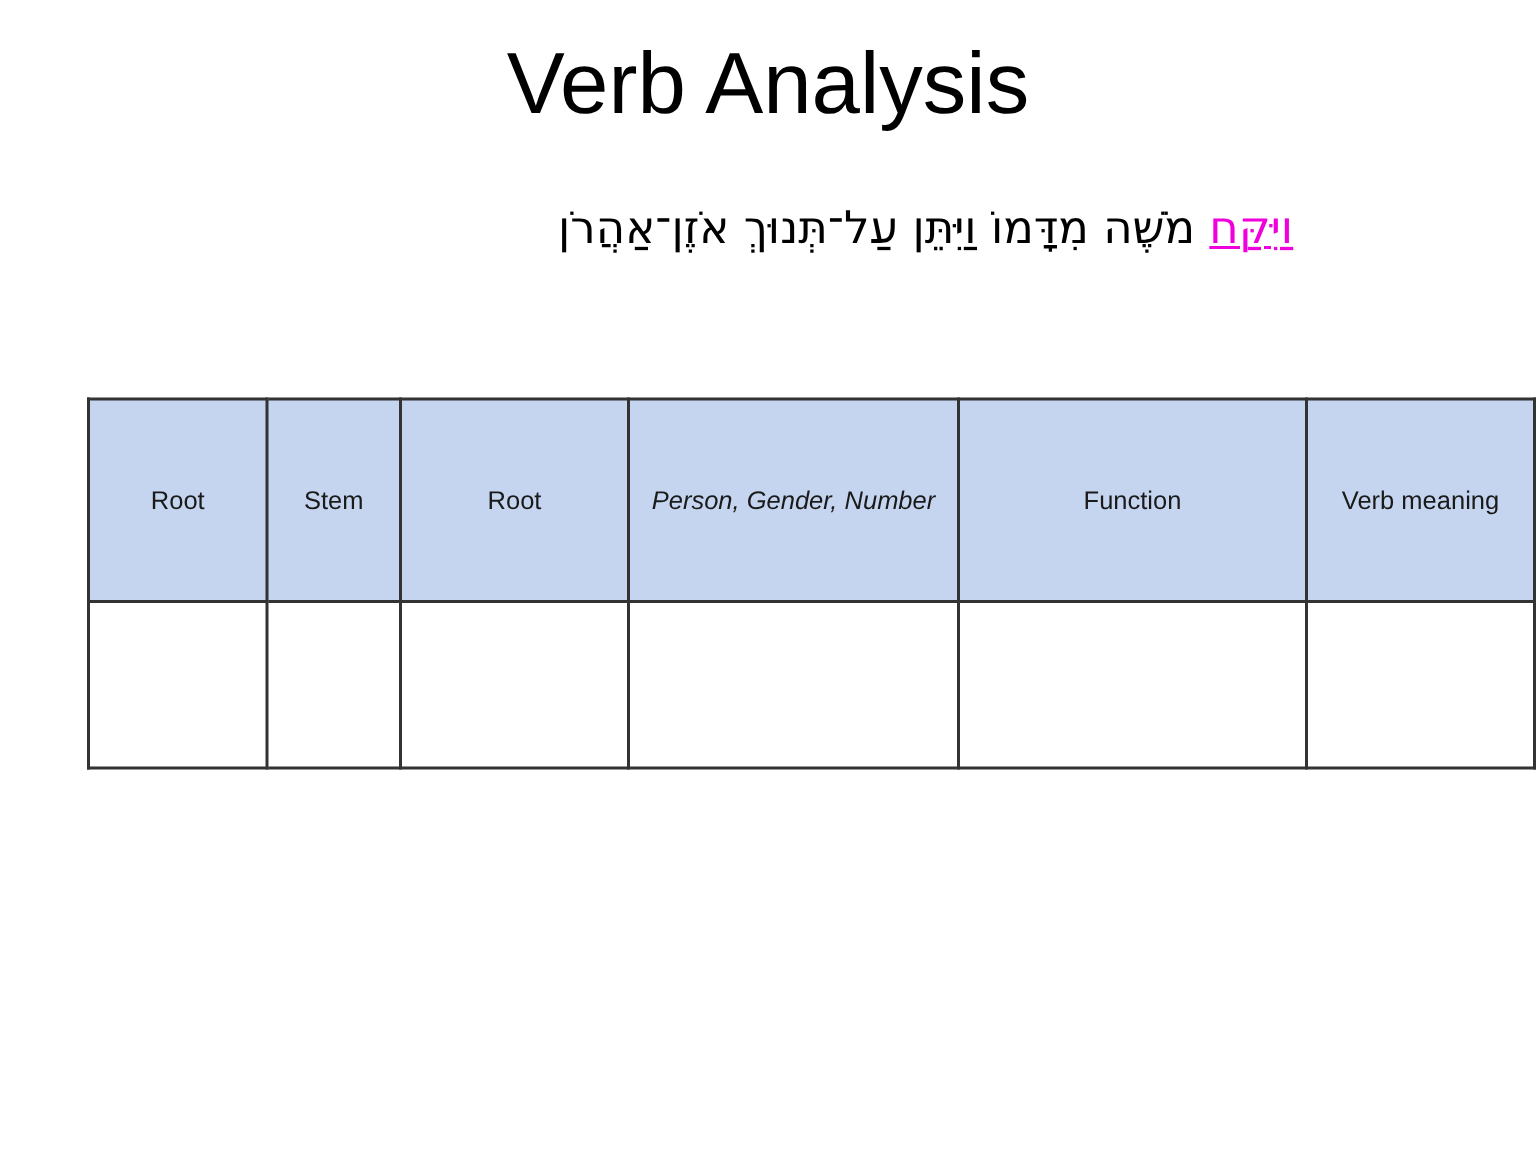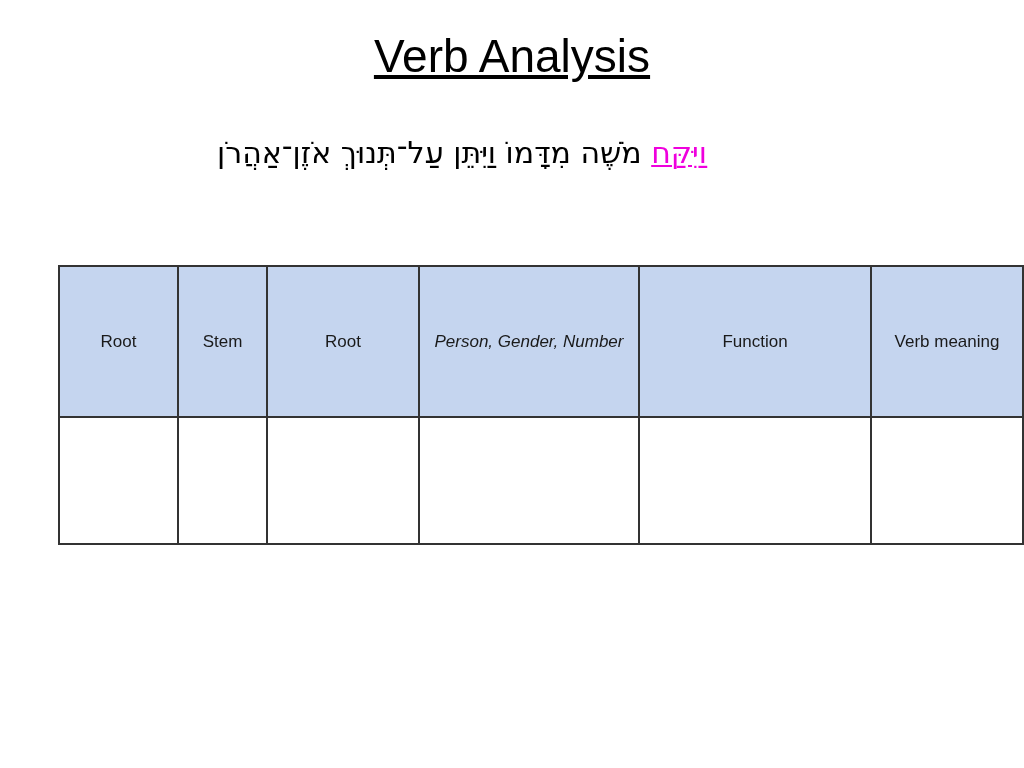--- a/index.html
+++ b/index.html
@@ -16,37 +16,35 @@
     position: relative;
   }
 
   
   .slide-title {
     position: absolute;
     left: 0;
     top: 28px;
     width: 1024px;
     text-align: center;
-    font-size: 46px;
+    font-size: 58px;
     line-height: 56px;
     font-weight: 400;
     color: #000000;
     white-space: nowrap;
-    text-decoration: underline;
   }
 
   
   .verse-line {
     position: absolute;
     left: 62px;
     top: 128px;
     width: 800px;
     direction: rtl;
     unicode-bidi: embed;
-    text-align: center;
     font-family: "DejaVu Sans", sans-serif;
     font-size: 30px;
     line-height: 50px;
     color: #000000;
     white-space: nowrap;
   }
   .verse-highlight {
     color: #ef00dd;
     text-decoration: underline;
     text-decoration-thickness: 2px;
@@ -60,21 +58,21 @@
   .analysis-table {
     position: absolute;
     left: 58px;
     top: 265px;
     width: 904px;
     border-collapse: collapse;
     table-layout: fixed;
   }
   .analysis-table td {
     border: 2px solid #333333;
-    padding: 14px 4px;
+    padding: 6px 4px;
     text-align: center;
     vertical-align: middle;
     font-size: 17px;
     line-height: 24px;
     color: #1a1a1a;
   }
   .analysis-table thead td,
   .analysis-table .header-row td {
     background: #c5d5ef;
     height: 121px;

